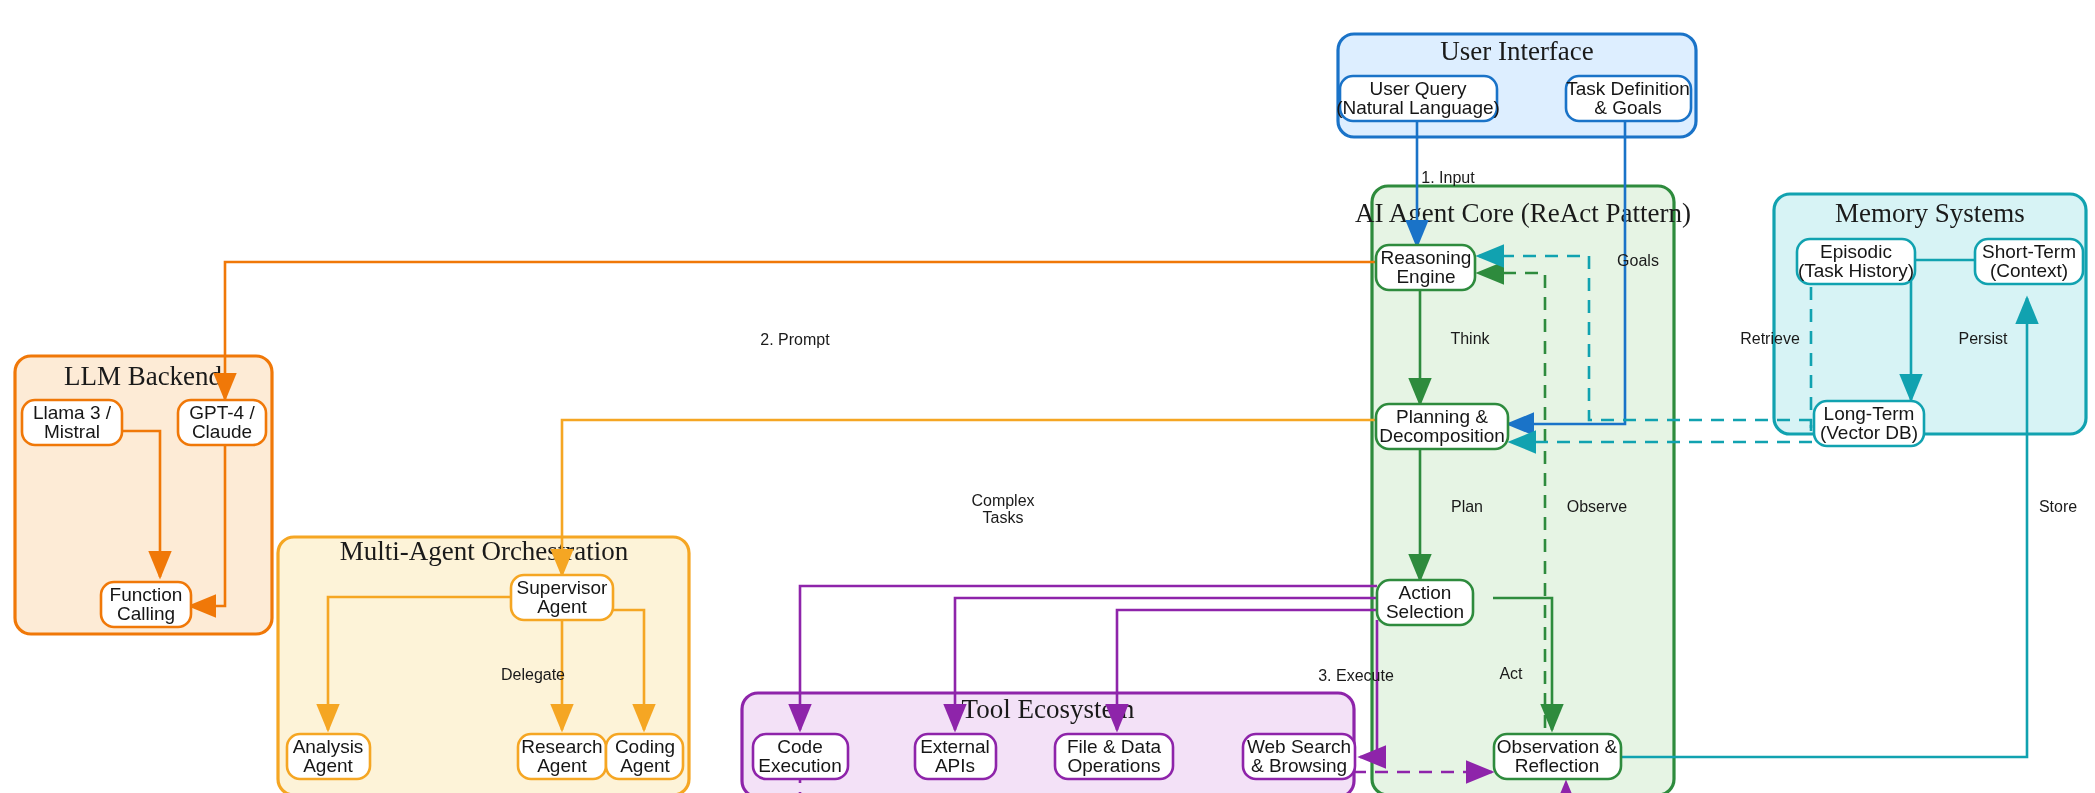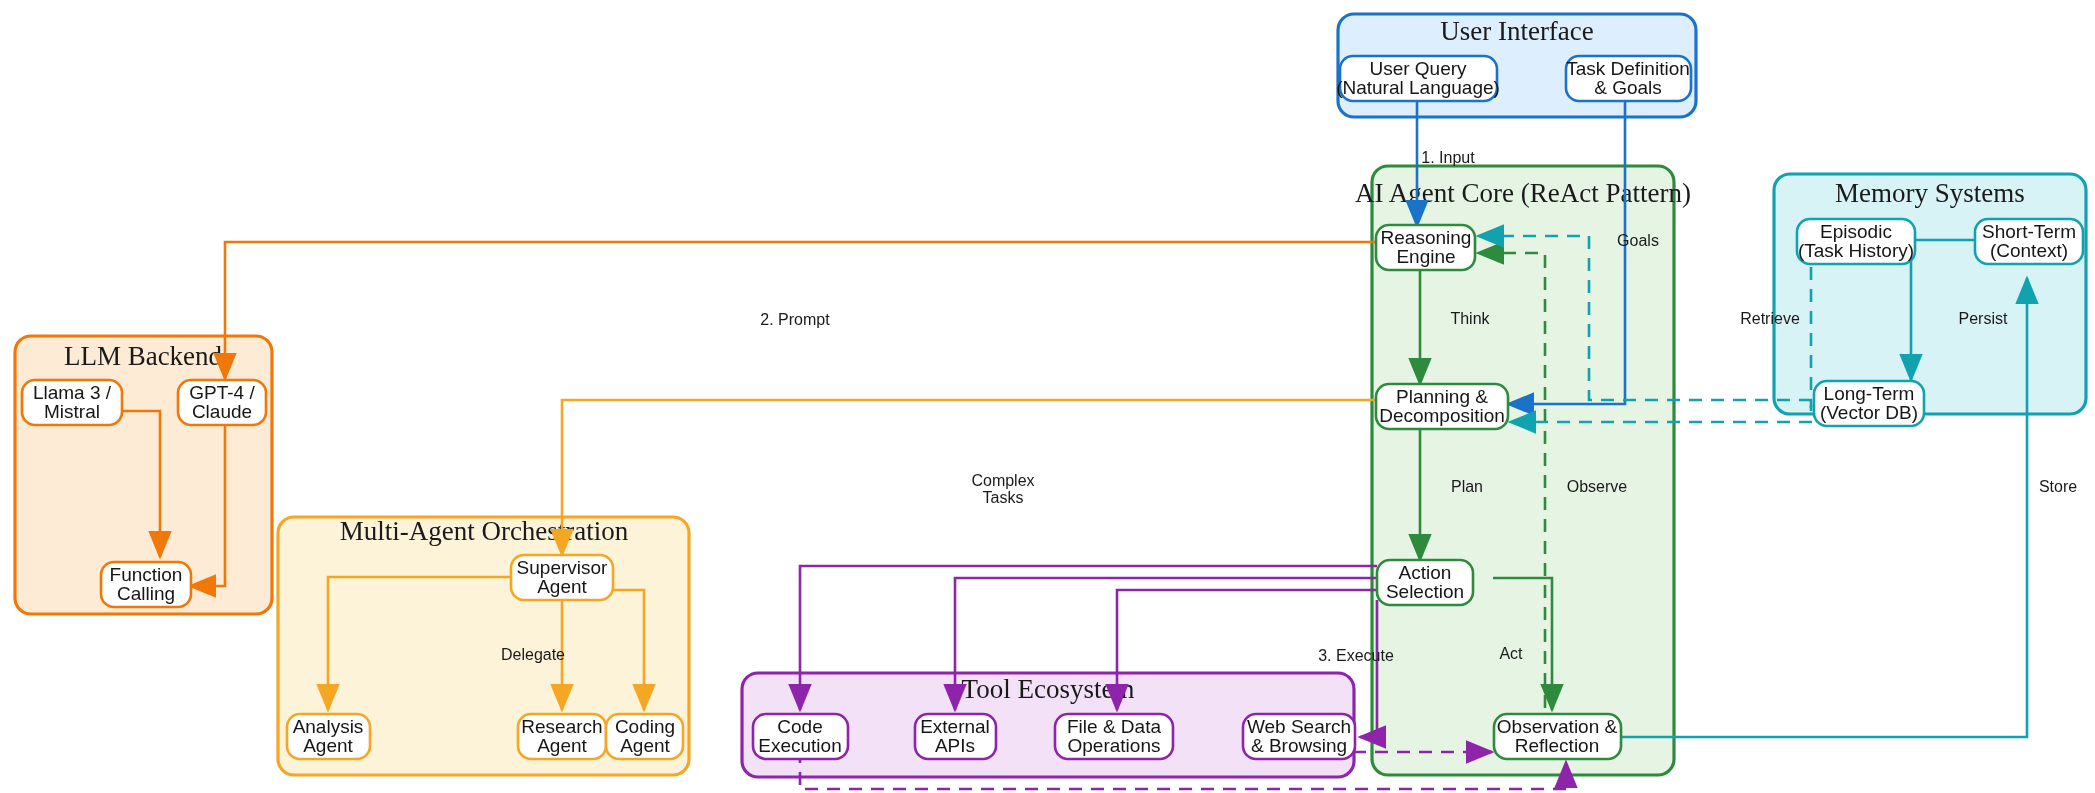--- a/index.html
+++ b/index.html
@@ -1,17 +1,17 @@
 <!DOCTYPE html>
 <html><head>
 <meta charset="utf-8">
 <style>
   html,body{margin:0;padding:0;background:#ffffff;}
   body{width:2095px;height:793px;overflow:hidden;font-family:"Liberation Sans",sans-serif;}
-  #stage{position:relative;width:2095px;height:559px;}
+  #stage{position:relative;width:2095px;height:559px;margin-top:20px;}
   svg{display:block;}
   .cluster-rect{stroke-width:3.2;}
   .node-rect{fill:#ffffff;stroke-width:2.6;}
   .node-label{font-family:"Liberation Sans",sans-serif;font-size:19px;fill:#161616;text-anchor:middle;dominant-baseline:middle;}
   .cluster-title{font-family:"Liberation Serif",serif;font-size:27px;fill:#1a1a1a;text-anchor:middle;}
   .edge-label{font-family:"Liberation Sans",sans-serif;font-size:16px;fill:#1a1a1a;text-anchor:middle;dominant-baseline:middle;}
   .ln{fill:none;stroke-width:2.6;}
   .ln-dash{fill:none;stroke-width:2.6;stroke-dasharray:13 9;}
 </style>
 </head>

